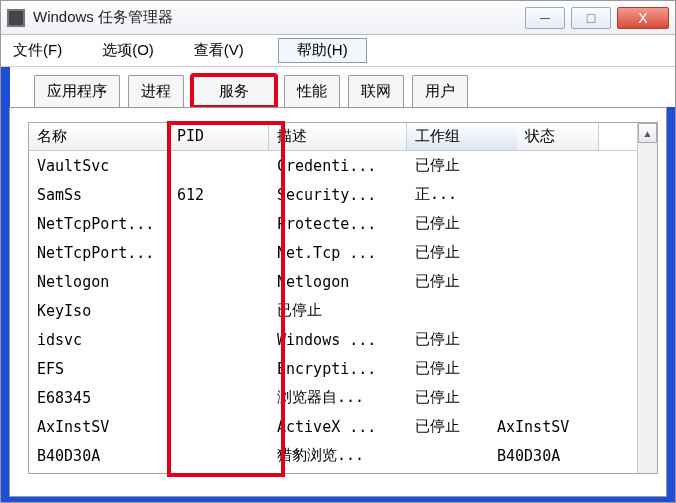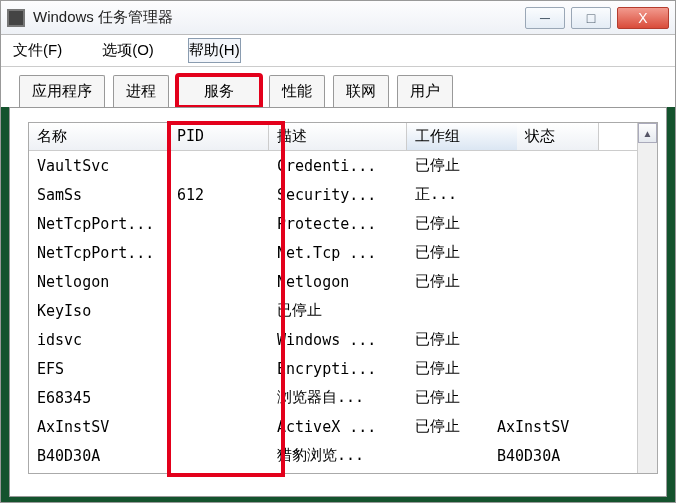--- a/index.html
+++ b/index.html
@@ -7,21 +7,21 @@
     margin: 0;
     font-family: "Microsoft YaHei", "SimSun", sans-serif;
     background: #ece9d8;
     width: 676px;
     height: 503px;
     overflow: hidden;
   }
   .window {
     width: 676px;
     height: 503px;
-    background: #14532d;
+    background: #1d4ed8;
     border: 1px solid #999;
     position: relative;
   }
   .titlebar {
     height: 34px;
     background: linear-gradient(#fdfdfe, #eef1f6);
     border-bottom: 1px solid #bbb;
     display: flex;
     align-items: center;
     padding: 0 6px;
@@ -63,27 +63,28 @@
     padding: 0 6px;
     gap: 28px;
     border-bottom: 1px solid #ccc;
     background: #fff;
     font-size: 15px;
   }
   .menu-item { padding: 2px 6px; }
   .menu-item.boxed {
     border: 1px solid #8a9cb0;
     background: #f3f6fb;
-    padding: 2px 0;
+    padding: 2px 18px;
   }
   .tabs {
     display: flex;
     gap: 8px;
-    padding: 8px 8px 0 18px;
-    background: #fff;
+    padding: 8px 8px 0 24px;
+    background: #fff;
+    margin-left: 9px;
   }
   .tab {
     border: 1px solid #999;
     border-bottom: none;
     padding: 6px 12px;
     background: #f6f6f6;
     font-size: 15px;
     border-radius: 2px 2px 0 0;
   }
   .tab.highlight {
@@ -172,20 +173,21 @@
     <div class="win-controls">
       <div class="win-btn">─</div>
       <div class="win-btn">□</div>
       <div class="win-btn close">X</div>
     </div>
   </div>
 
   <div class="menubar">
     <div class="menu-item">文件(F)</div>
     <div class="menu-item">选项(O)</div>
+    <div class="menu-item">查看(V)</div>
     <div class="menu-item boxed">帮助(H)</div>
   </div>
 
   <div class="tabs">
     <div class="tab">应用程序</div>
     <div class="tab">进程</div>
     <div class="tab highlight">服务</div>
     <div class="tab">性能</div>
     <div class="tab">联网</div>
     <div class="tab">用户</div>

